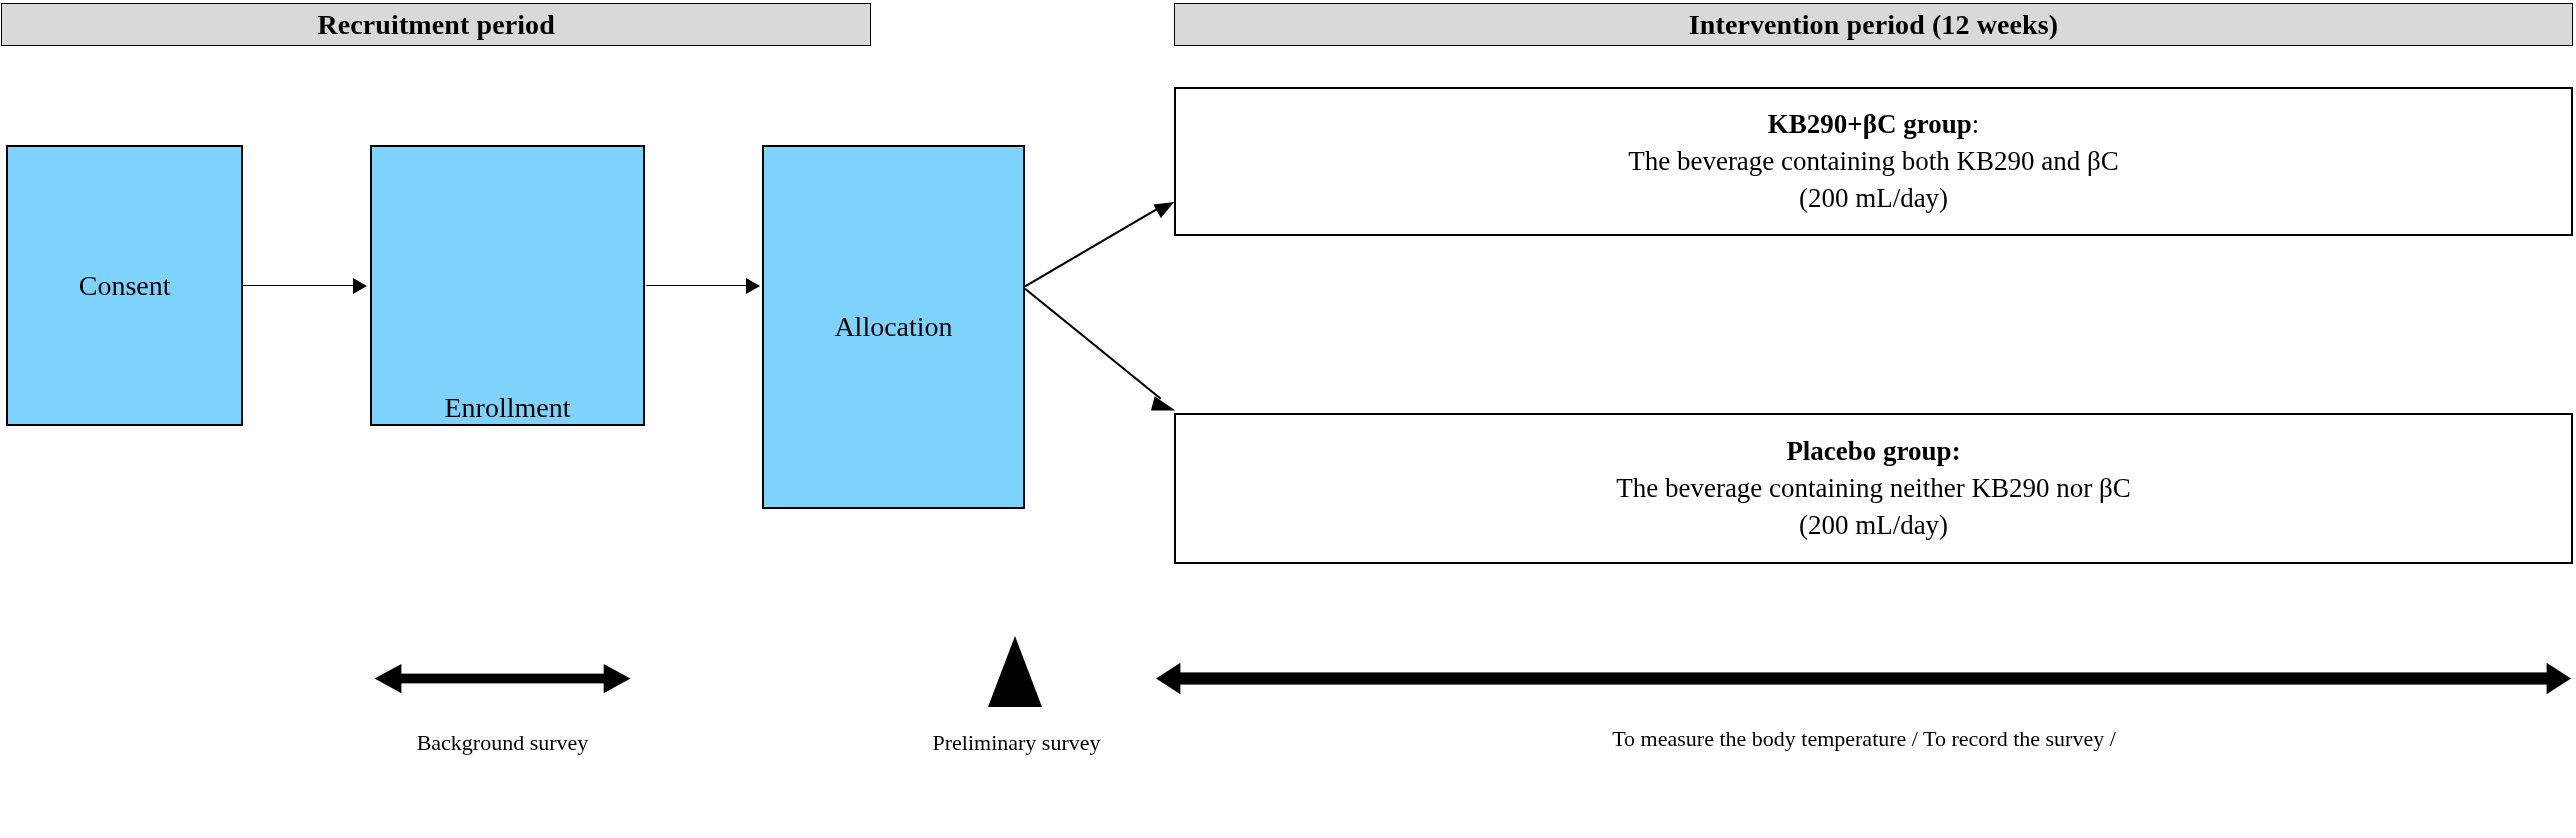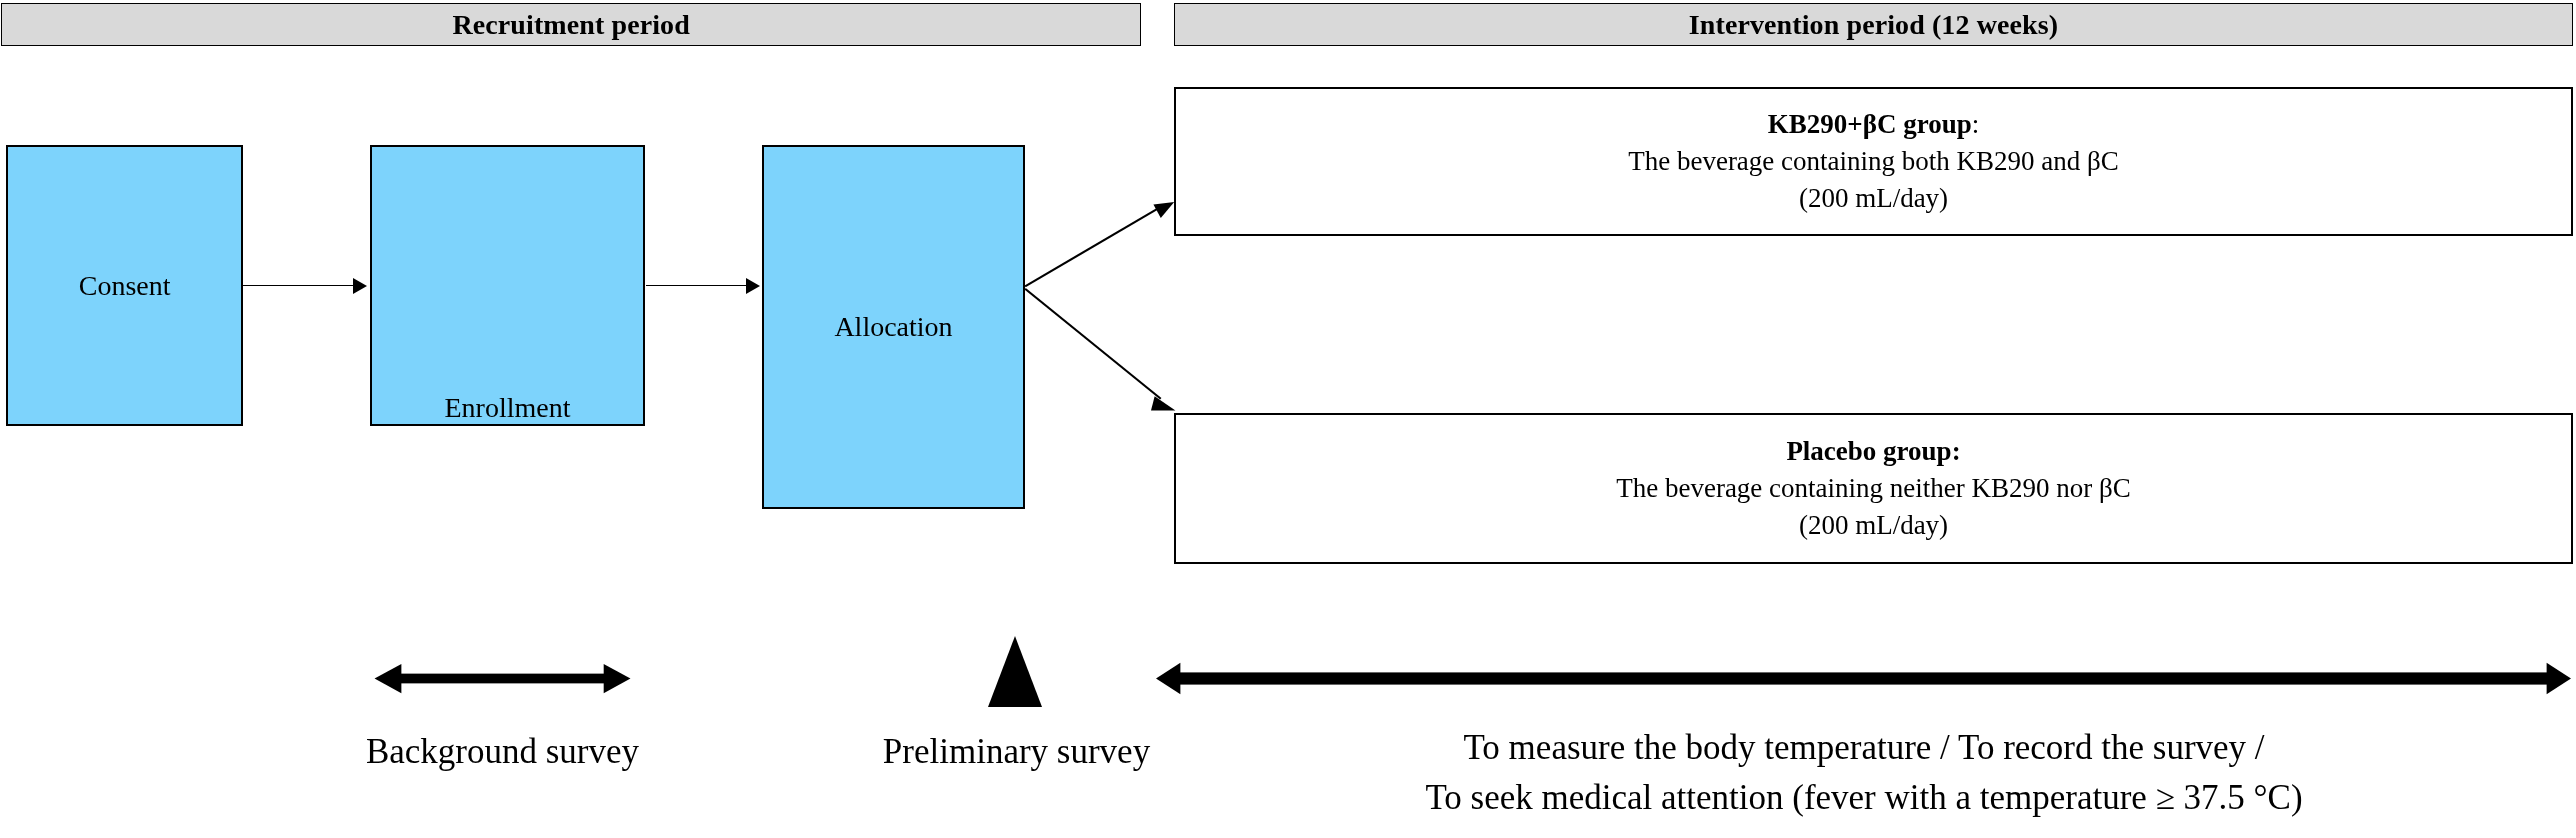--- a/index.html
+++ b/index.html
@@ -23,21 +23,21 @@
     background: #d9d9d9;
     border: 1.8px solid #000000;
     box-sizing: border-box;
     display: flex;
     align-items: center;
     justify-content: center;
     font-weight: bold;
     font-size: 28px;
     letter-spacing: 0.1px;
   }
-  #hdr-recruit { left: 1.2px;    top: 3.1px; width: 1140px; height: 43px; }
+  #hdr-recruit { left: 1.2px;    top: 3.1px; width: 870px; height: 43px; }
   #hdr-interv  { left: 1174px; top: 3.1px; width: 1399px; height: 43px; }
 
   
   .flow-box {
     position: absolute;
     background: #7dd3fc;
     border: 2.4px solid #000000;
     box-sizing: border-box;
     display: flex;
     align-items: center;
@@ -100,21 +100,21 @@
     top: 636px;
     width: 0; height: 0;
     border-left: 27.5px solid transparent;
     border-right: 27.5px solid transparent;
     border-bottom: 71px solid #000000;
   }
 
   
   .caption {
     position: absolute;
-    font-size: 35px;
+    font-size: 22px;
     line-height: 1.42;
     text-align: center;
     white-space: nowrap;
   }
   #cap-background  { left: 232px;  top: 727px; width: 541px; }
   #cap-preliminary { left: 789px; top: 727px; width: 455px; }
   #cap-interv      { left: 1155px; top: 723px; width: 1418px; }
 </style>
 </head>
 <body>
@@ -186,17 +186,16 @@
       <polygon points="2322,32 2282,6 2282,58" fill="#000000"></polygon>
     </svg>
   </div>
 
   <div id="cap-background" class="caption">Background survey</div>
 
   <div id="cap-preliminary" class="caption">Preliminary survey</div>
 
   <div id="cap-interv" class="caption">
     <div>To measure the body temperature / To record the survey /</div>
-    <div>To seek medical attention (fever with a temperature ≥ 37.5 °C)</div>
   </div>
 
 </div>
 
 
 </body></html>

